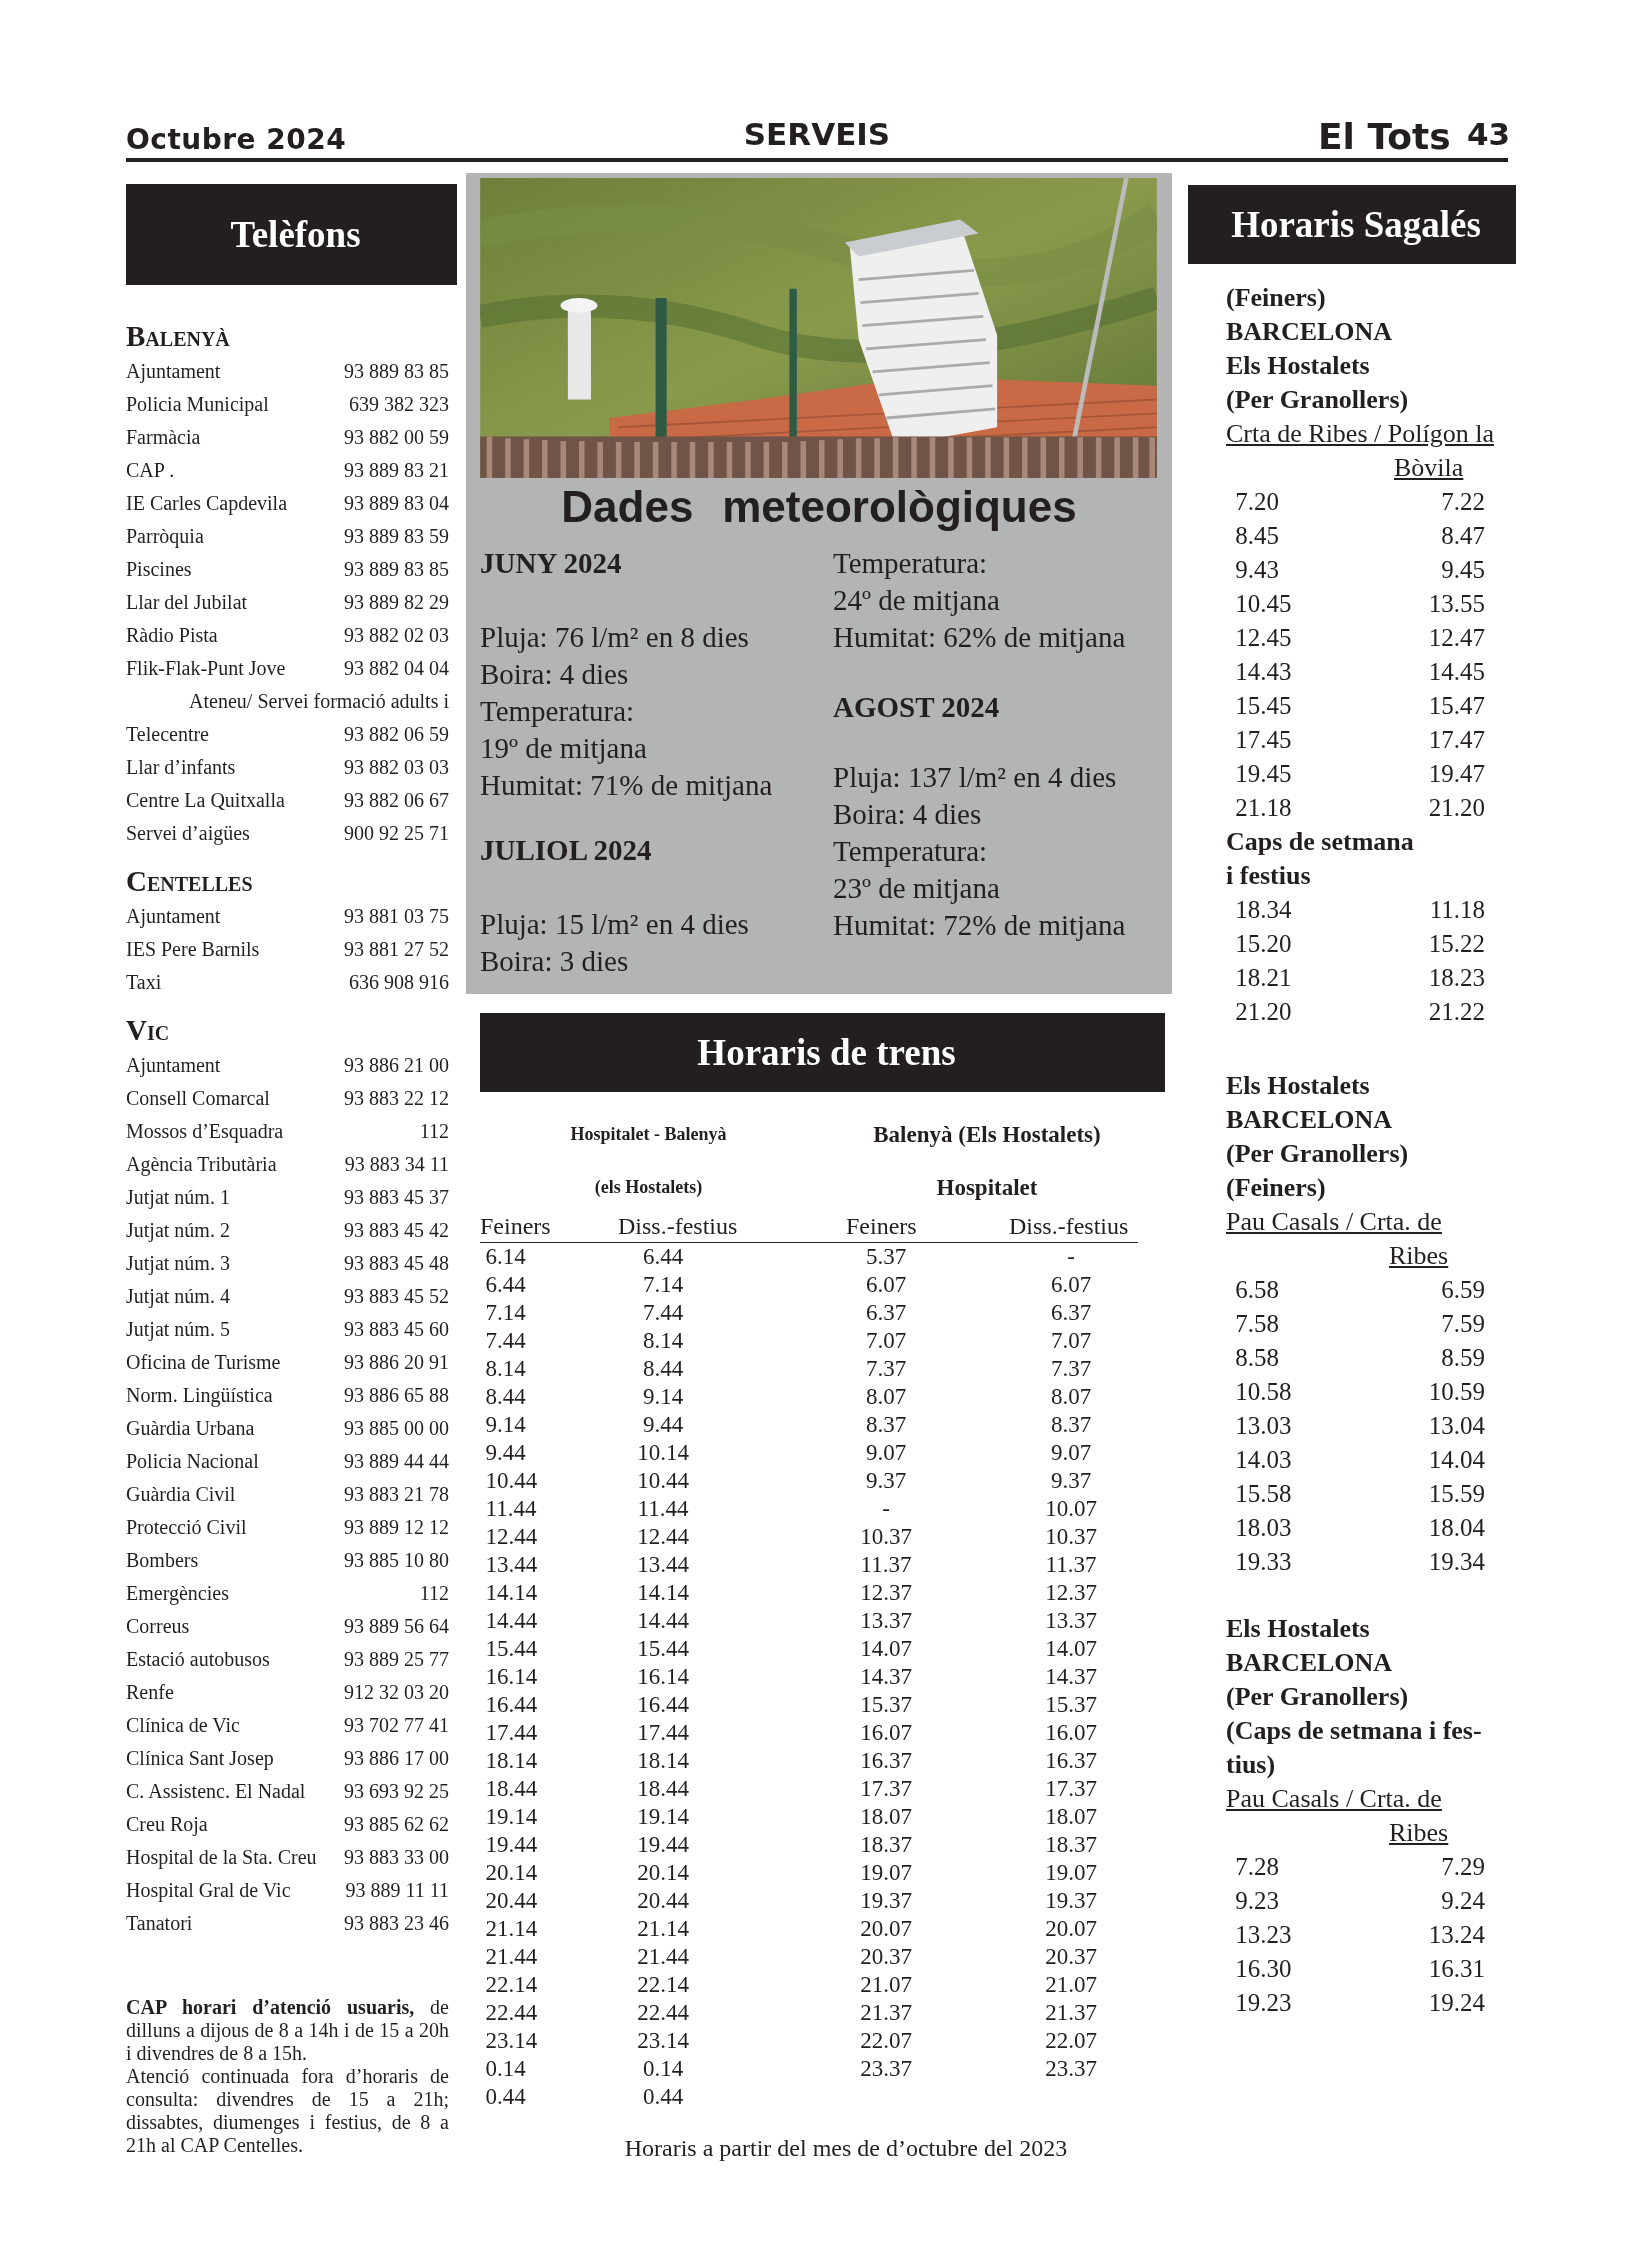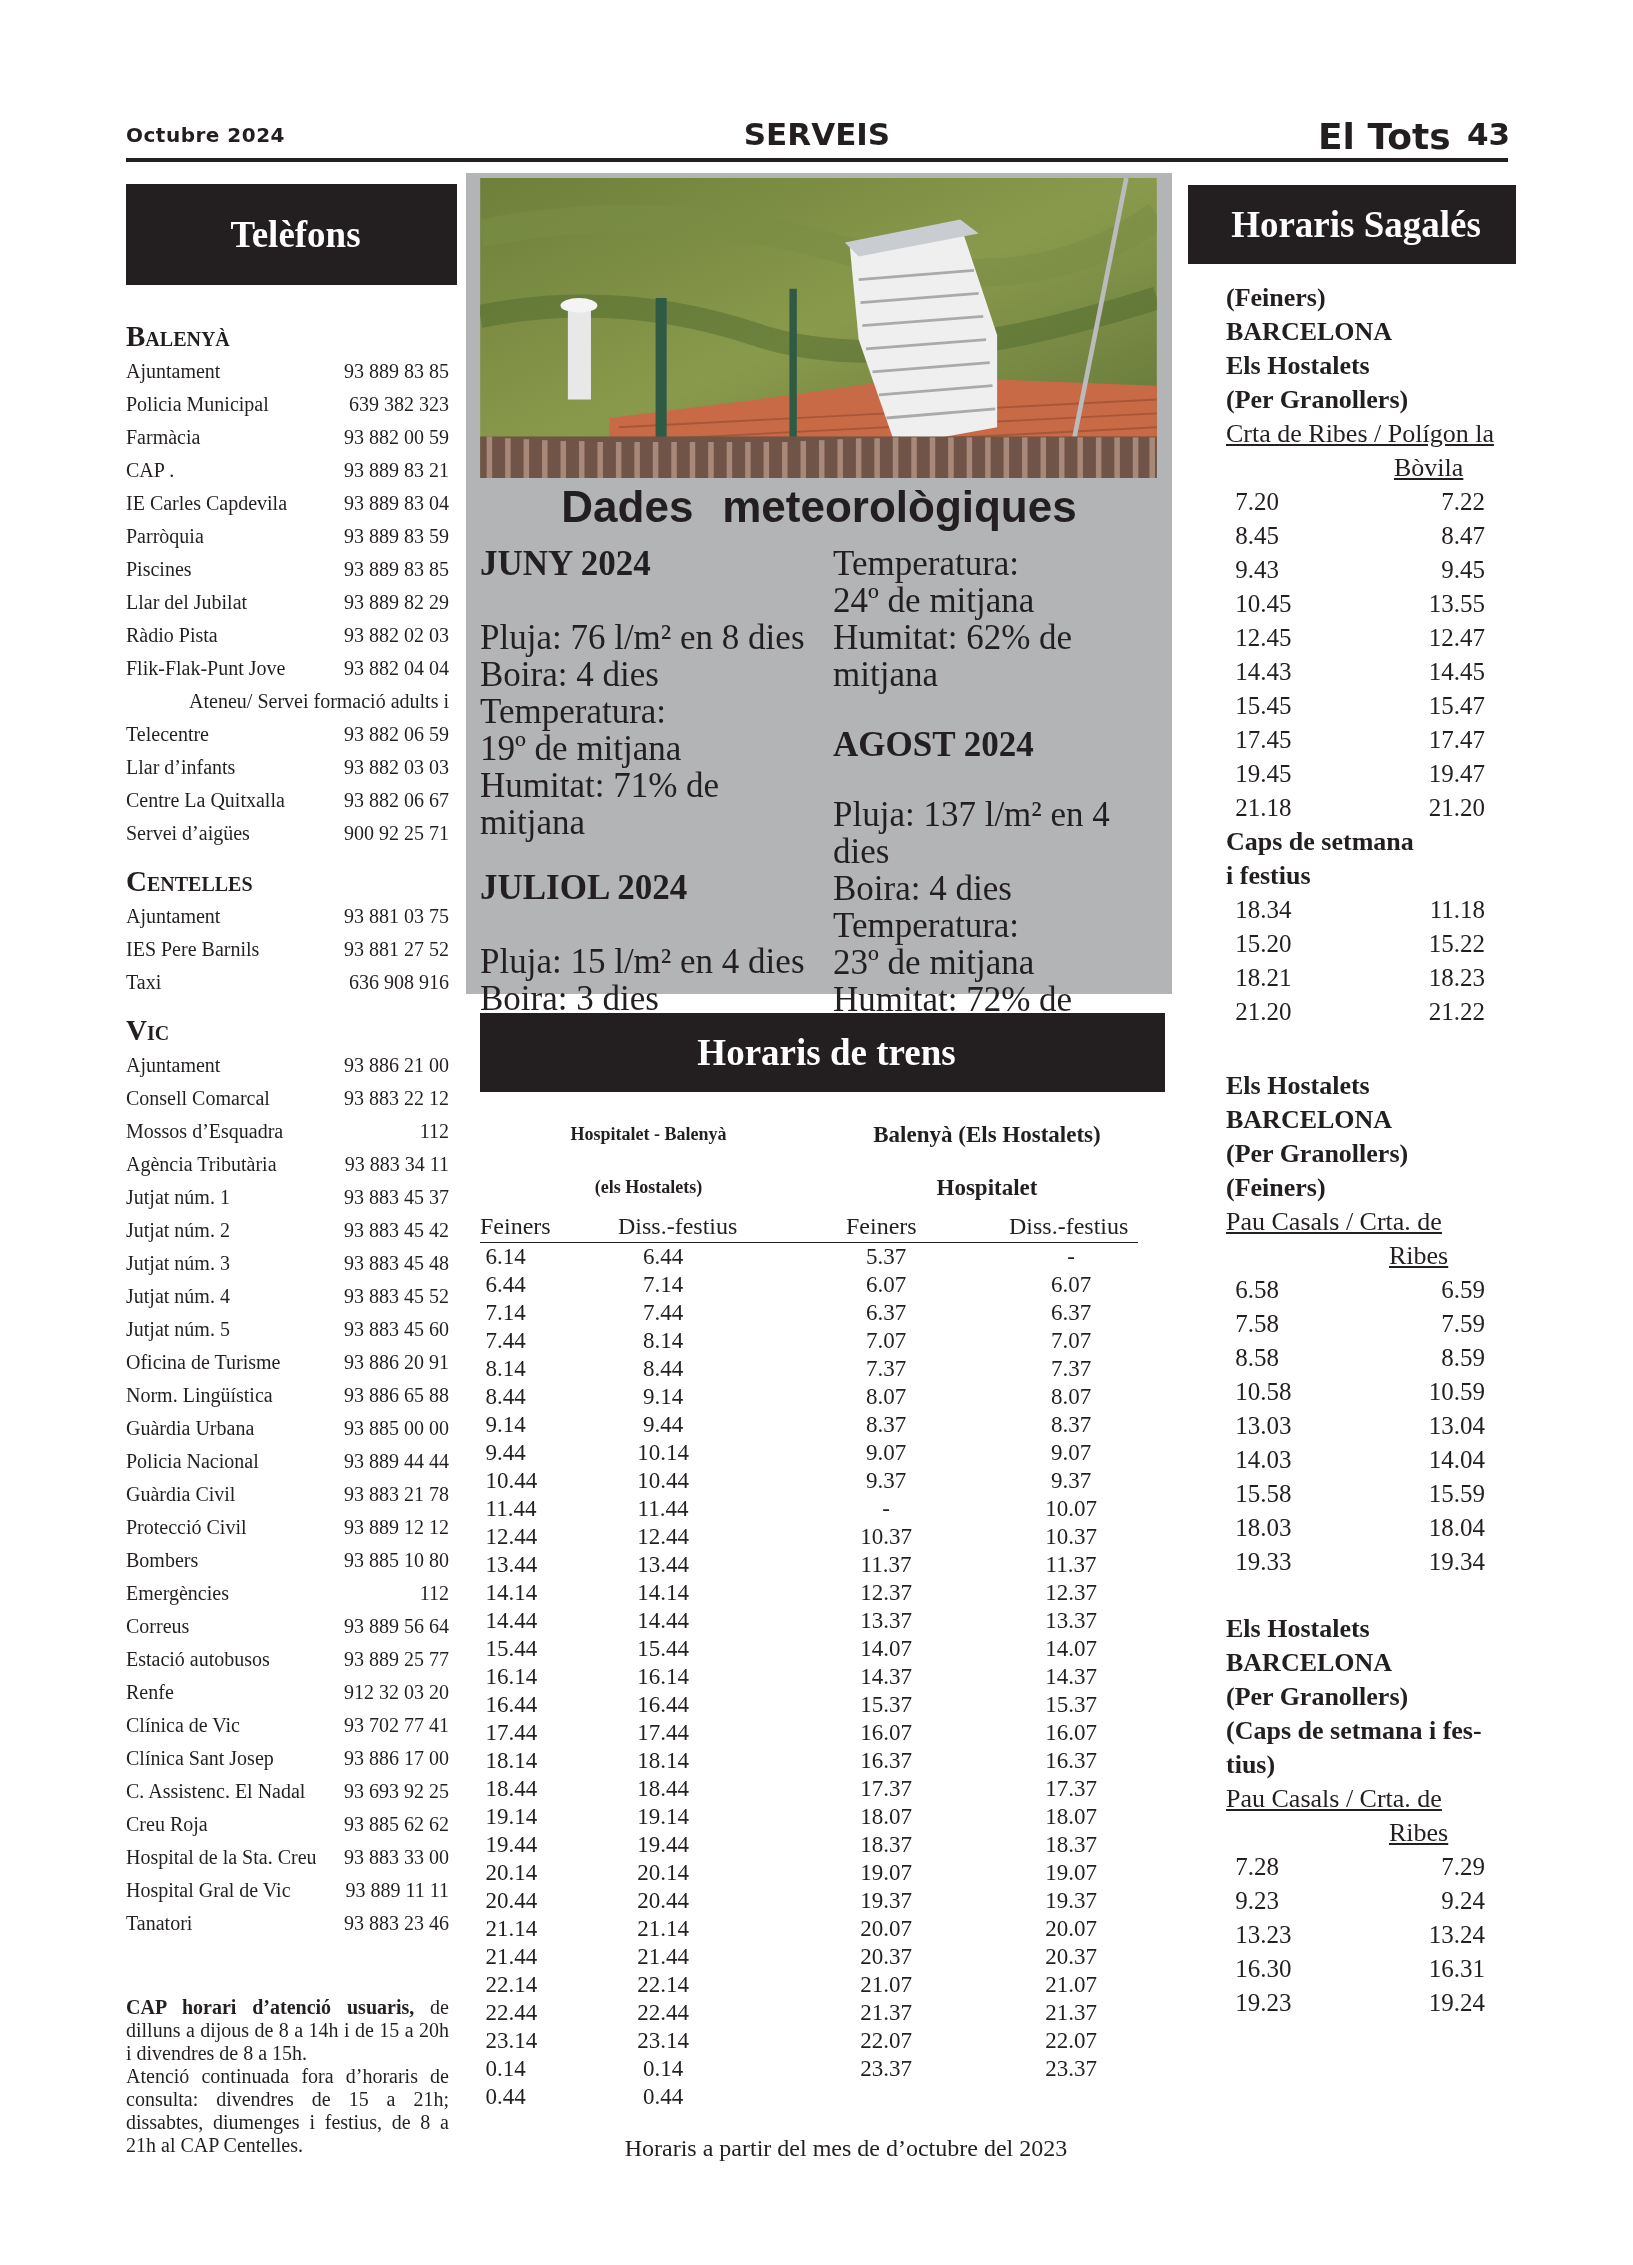--- a/index.html
+++ b/index.html
@@ -1,21 +1,21 @@
 <!DOCTYPE html>
 <html style="font-size:14.8px"><head>
 <meta charset="utf-8">
 <style>
   html, body { margin:0; padding:0; background:#ffffff; }
   body { width:1634px; height:2266px; position:relative; overflow:hidden; color:#231f20; font-family:"Liberation Serif", serif; }
   .abs { position:absolute; }
 
   
   .hdr { font-family:"DejaVu Sans", sans-serif; font-weight:bold; color:#231f20; }
-  #hdr-date { left:126px; top:123px; font-size:20px; letter-spacing:0.5px; }
+  #hdr-date { left:126px; top:123px; font-size:28px; letter-spacing:0.5px; }
   #hdr-section { left:0; width:1634px; top:116px; text-align:center; font-size:31px; }
   #hdr-pub { left:1318px; top:116px; font-size:36px; }
   #hdr-page { left:1467px; top:116px; font-size:31px; }
   #hdr-rule { left:126px; top:158px; width:1382px; height:3.7px; background:#231f20; }
 
   
   .titlebox { background:#231f20; color:#fff; font-family:"Liberation Serif", serif; font-weight:bold; text-align:center; display:flex; align-items:center; justify-content:center;padding-left:8px; }
   #telefons-title { left:126px; top:184px; width:323px; height:101px; font-size:37px; }
   #sagales-title { left:1188px; top:185px; width:320px; height:79px; font-size:37px; }
   #trens-title { left:480px; top:1013px; width:677px; height:79px; font-size:37px; }
@@ -27,21 +27,21 @@
   .prow { display:flex; justify-content:space-between; font-size:20px; line-height:33px; white-space:nowrap; }
   .prow .num { text-align:right; }
   .prow.full { justify-content:flex-end; }
   #cap-note { left:126px; top:1996px; width:323px; font-size:20px; line-height:23px; text-align:justify; }
   #cap-note b { font-weight:bold; }
 
   
   #meteo-box { left:466px; top:173px; width:706px; height:821px; background:#b3b4b6; }
   #meteo-photo { left:480px; top:178px; width:677px; height:300px; overflow:hidden; }
   #meteo-title { left:466px; top:482px; width:706px; text-align:center; font-family:"Liberation Sans", sans-serif; font-weight:bold; font-size:44px; word-spacing:16.6px; }
-  .met { font-size:35px; line-height:37px; font-family:"Liberation Serif", serif; }
+  .met { font-size:29px; line-height:37px; font-family:"Liberation Serif", serif; }
   .met.h { font-weight:bold; }
   #met-left { left:480px; top:545px; width:351px; }
   #met-right { left:833px; top:545px; width:332px; }
   .met-gap { height:37px; }
 
   
   #route-a { left:480px; top:1108px; width:337px; text-align:center; font-weight:bold; font-size:18px; line-height:53px; }
   #route-b { left:817px; top:1108px; width:340px; text-align:center; font-weight:bold; font-size:23px; line-height:53px; }
   #train-head { left:480px; top:1212px; width:658px; height:29.5px; border-bottom:1.8px solid #231f20; }
   .th { position:absolute; top:0; font-size:24px; line-height:29.5px; }

